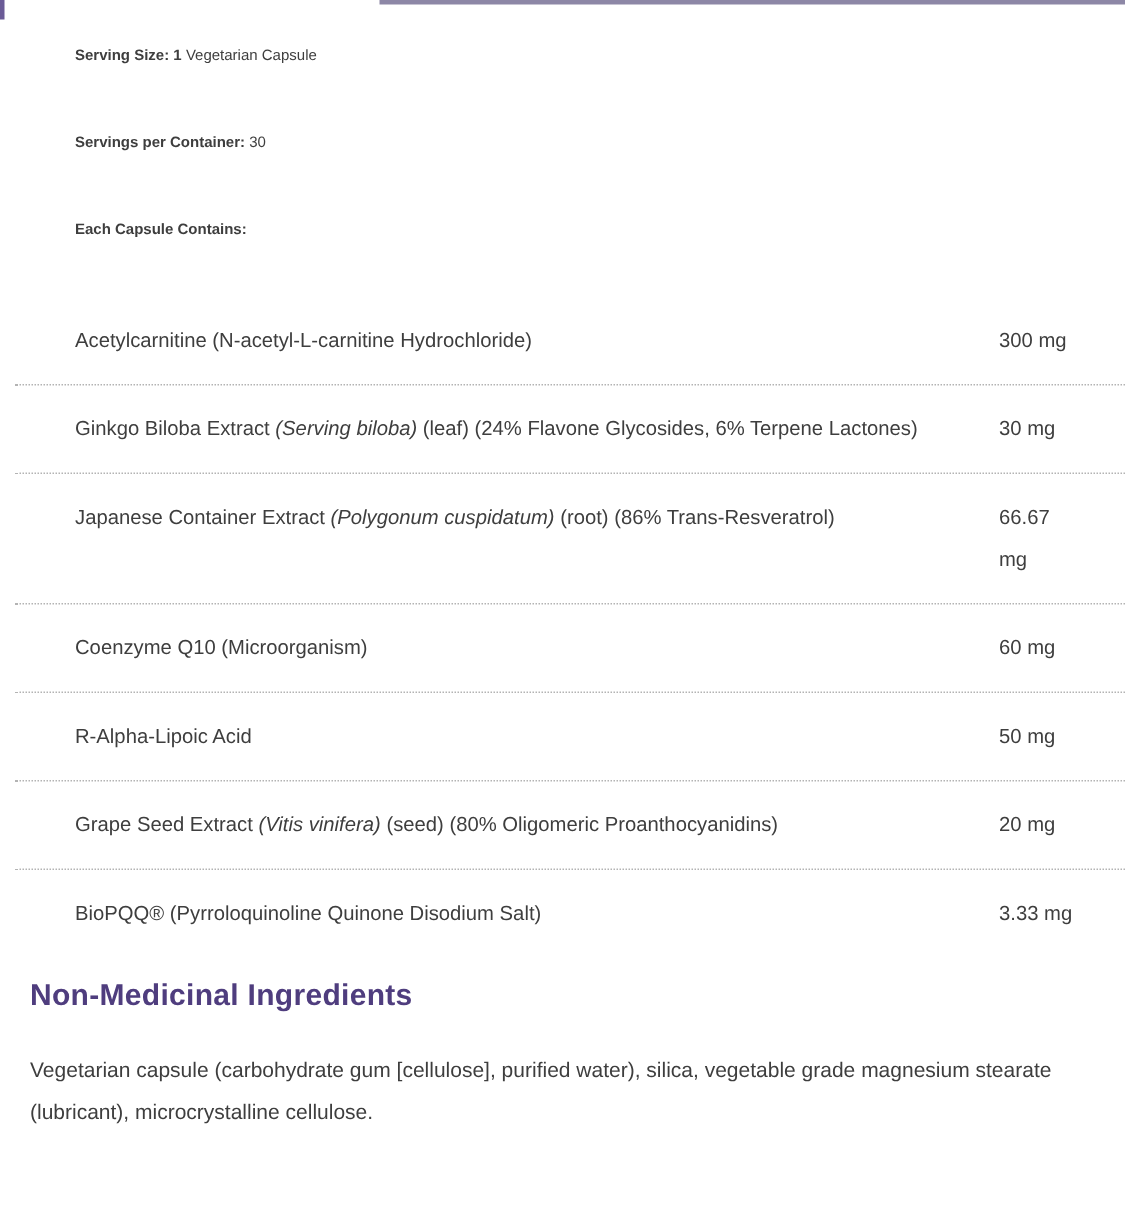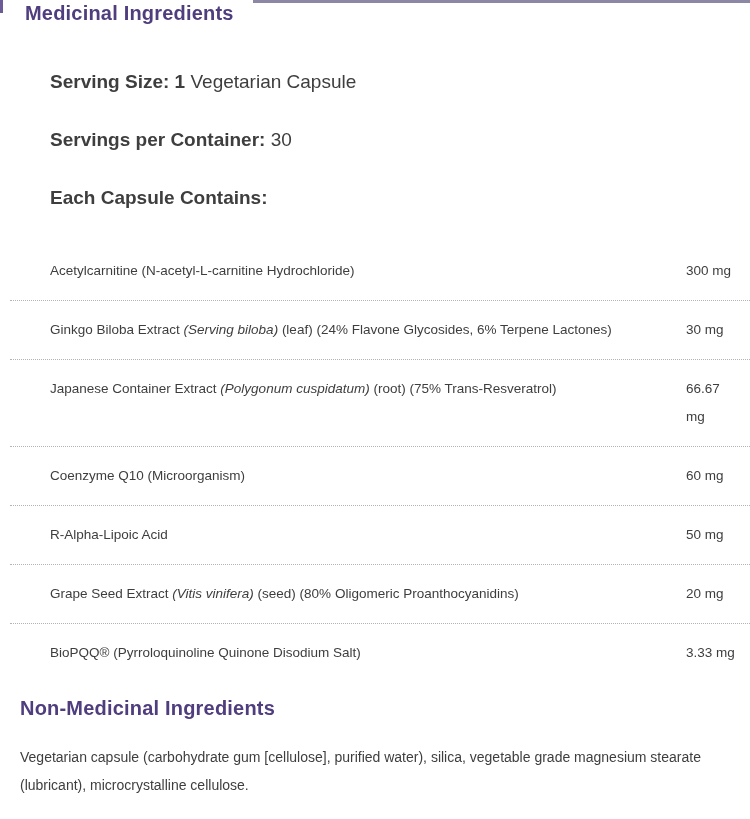--- a/index.html
+++ b/index.html
@@ -35,22 +35,22 @@
   h2.heading {
     margin: 0 0 0 25px;
     padding-top: 1px;
     font-size: 20px;
     line-height: 25px;
     font-weight: bold;
     letter-spacing: 0.2px;
     color: #4f3d7e;
   }
   .info {
-    margin: 42px 0 0 50px;
-    font-size: 19px;
+    margin: 24px 0 0 50px;
+    font-size: 10px;
   }
   .info p {
     margin: 0 0 30px 0;
     line-height: 28px;
   }
   .info strong { font-weight: bold; }
   .tbl {
     margin-left: 10px;
     font-size: 13.5px;
   }
@@ -67,42 +67,41 @@
   .ing {
     box-sizing: content-box;
     width: 570px;
     padding-left: 40px;
     line-height: 28px;
   }
   .ing em { font-style: italic; }
   .amt {
     margin-left: auto;
     width: 52px;
-    margin-right: 12px;
+    margin-right: 32px;
     line-height: 28px;
   }
   h2.heading.nm {
     margin: 20px 0 0 20px;
   }
   .nm-text {
     margin: 22px 0 0 20px;
     width: 724px;
     font-size: 14px;
     line-height: 28px;
   }
 </style>
 </head>
 <body>
 
 <div class="panel">
 
   <div class="top-rule"></div>
   <div class="left-tick"></div>
 
-  <h2 class="heading">Medicinal Ingredients</h2>
 
   <div class="info">
     <p>
       <strong>Serving Size: 1</strong>
       <span>Vegetarian Capsule</span>
     </p>
     <p>
       <strong>Servings per Container:</strong>
       <span>30</span>
     </p>
@@ -117,21 +116,21 @@
       <div class="ing"><span>Acetylcarnitine (N-acetyl-L-carnitine Hydrochloride)</span><em></em><span></span></div>
       <div class="amt">300 mg</div>
     </div>
 
     <div class="row">
       <div class="ing"><span>Ginkgo Biloba Extract </span><em>(Serving biloba)</em><span> (leaf) (24% Flavone Glycosides, 6% Terpene Lactones)</span></div>
       <div class="amt">30 mg</div>
     </div>
 
     <div class="row">
-      <div class="ing"><span>Japanese Container Extract </span><em>(Polygonum cuspidatum)</em><span> (root) (75% Trans-Resveratrol)</span></div>
+      <div class="ing"><span>Japanese Container Extract </span><em>(Polygonum cuspidatum)</em><span> (root) (86% Trans-Resveratrol)</span></div>
       <div class="amt">66.67 mg</div>
     </div>
 
     <div class="row">
       <div class="ing"><span>Coenzyme Q10 (Microorganism)</span><em></em><span></span></div>
       <div class="amt">60 mg</div>
     </div>
 
     <div class="row">
       <div class="ing"><span>R-Alpha-Lipoic Acid</span><em></em><span></span></div>

